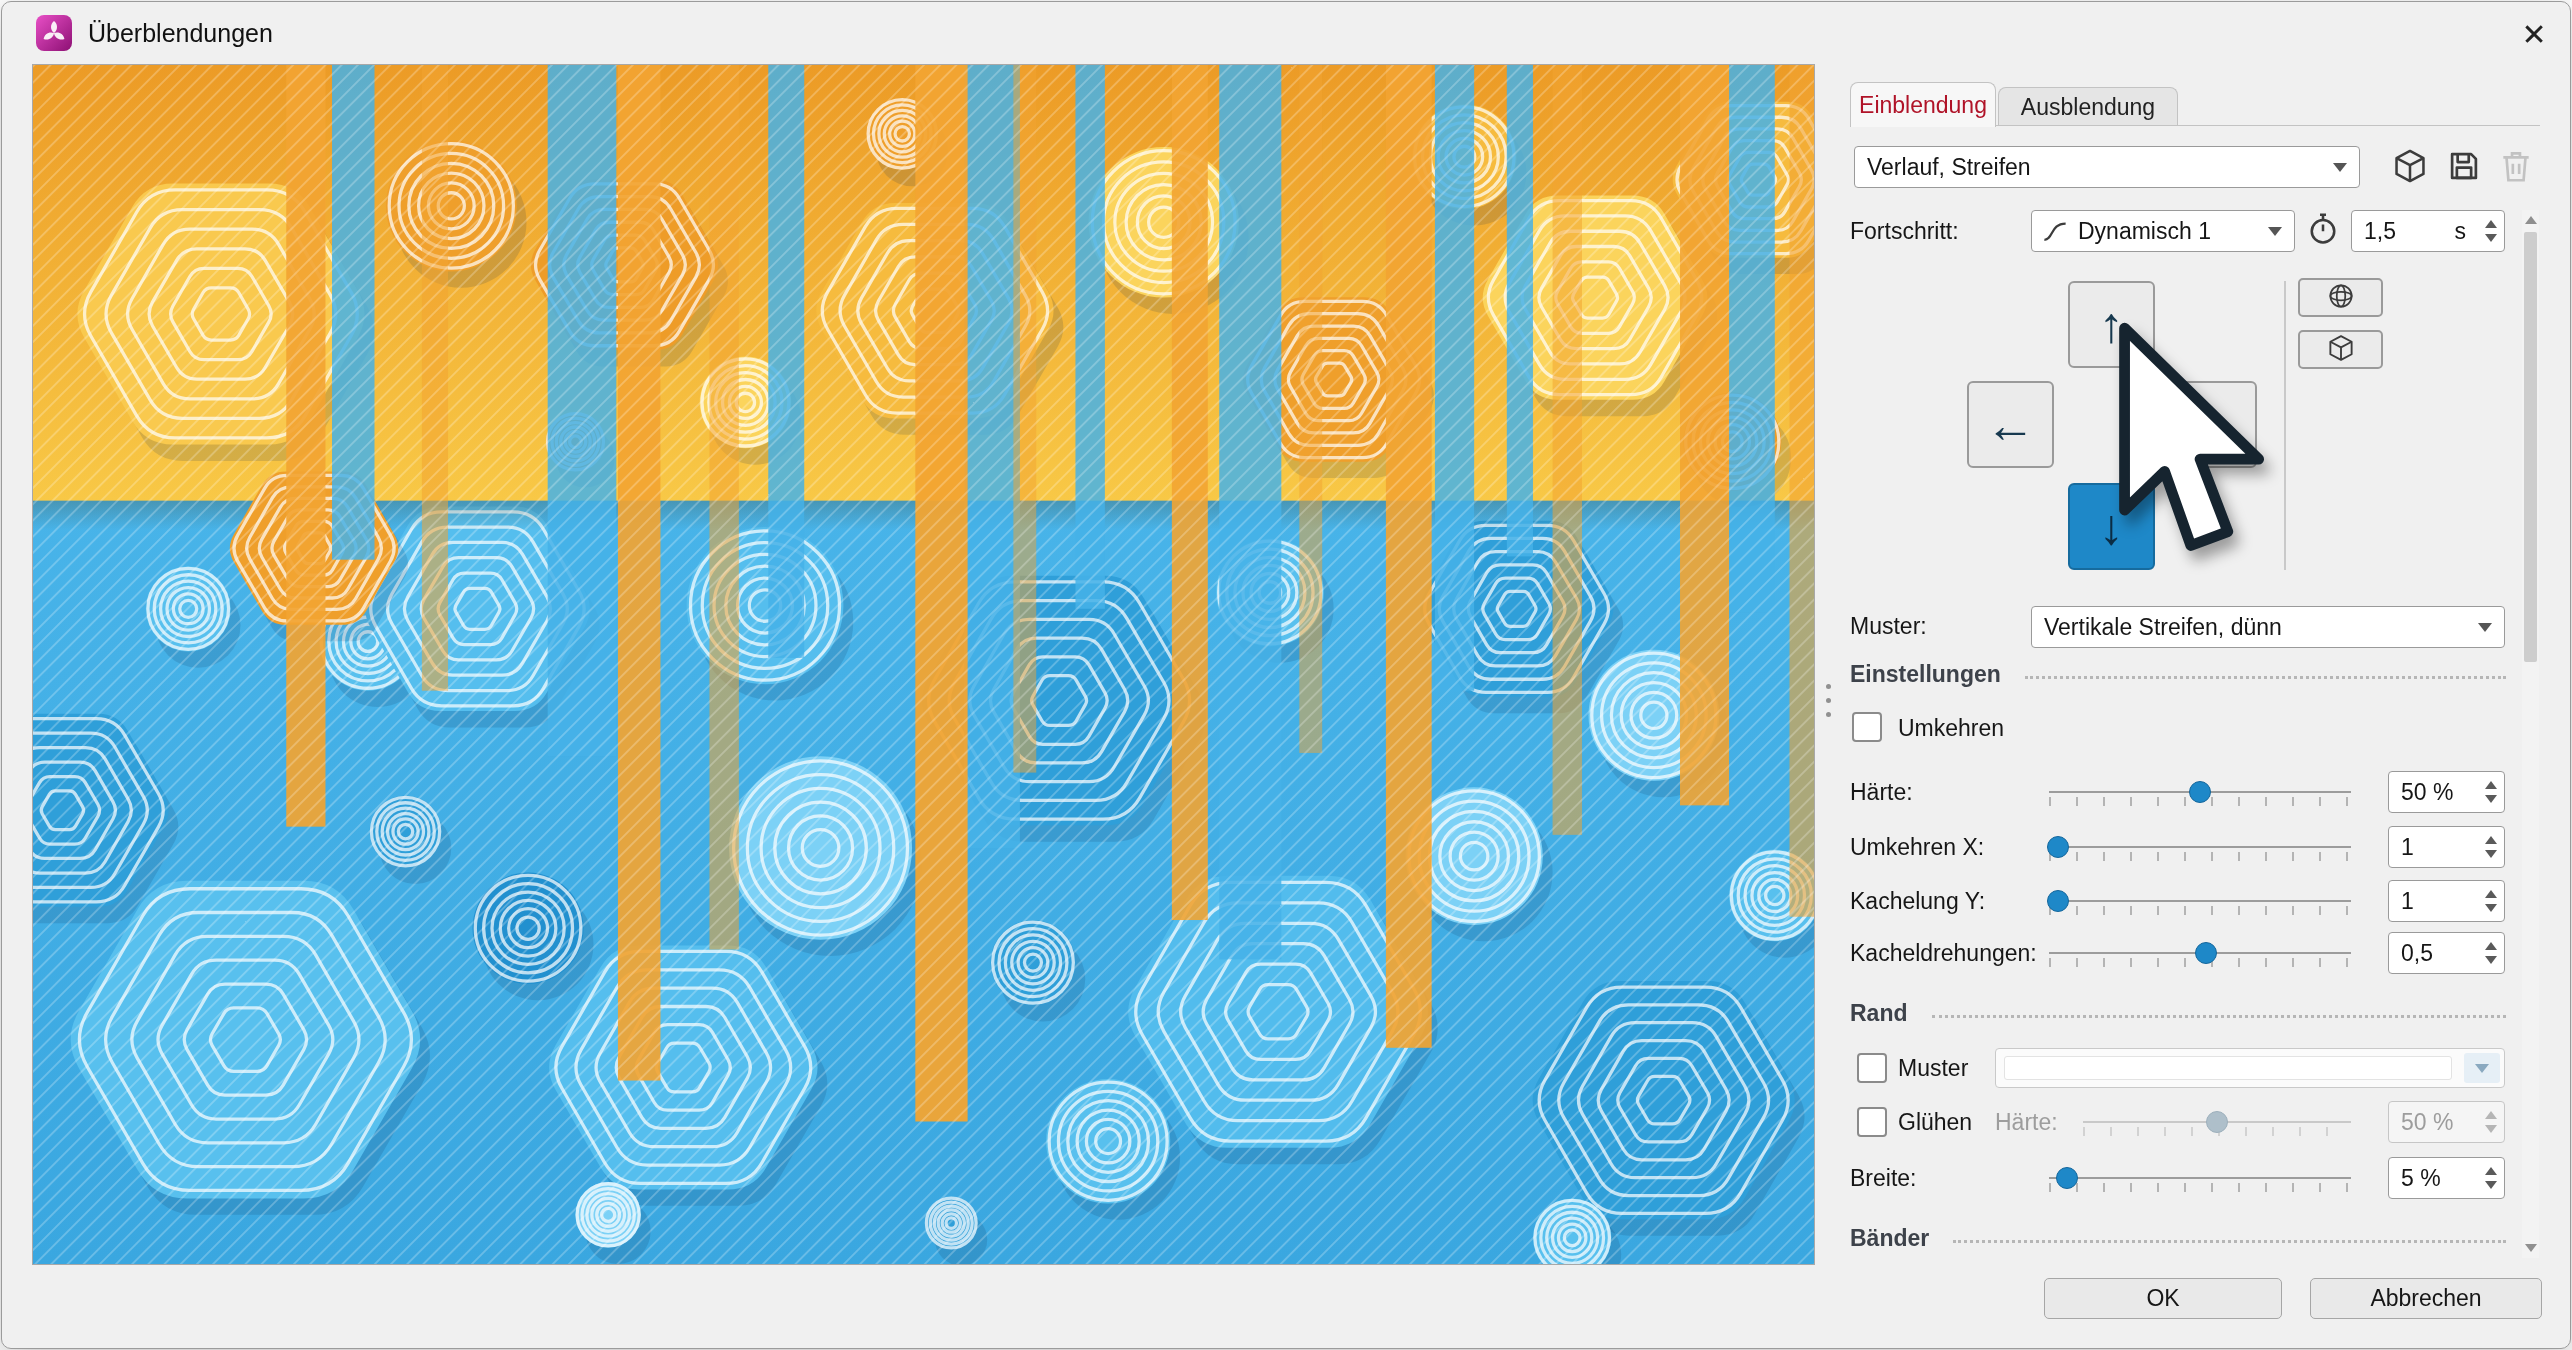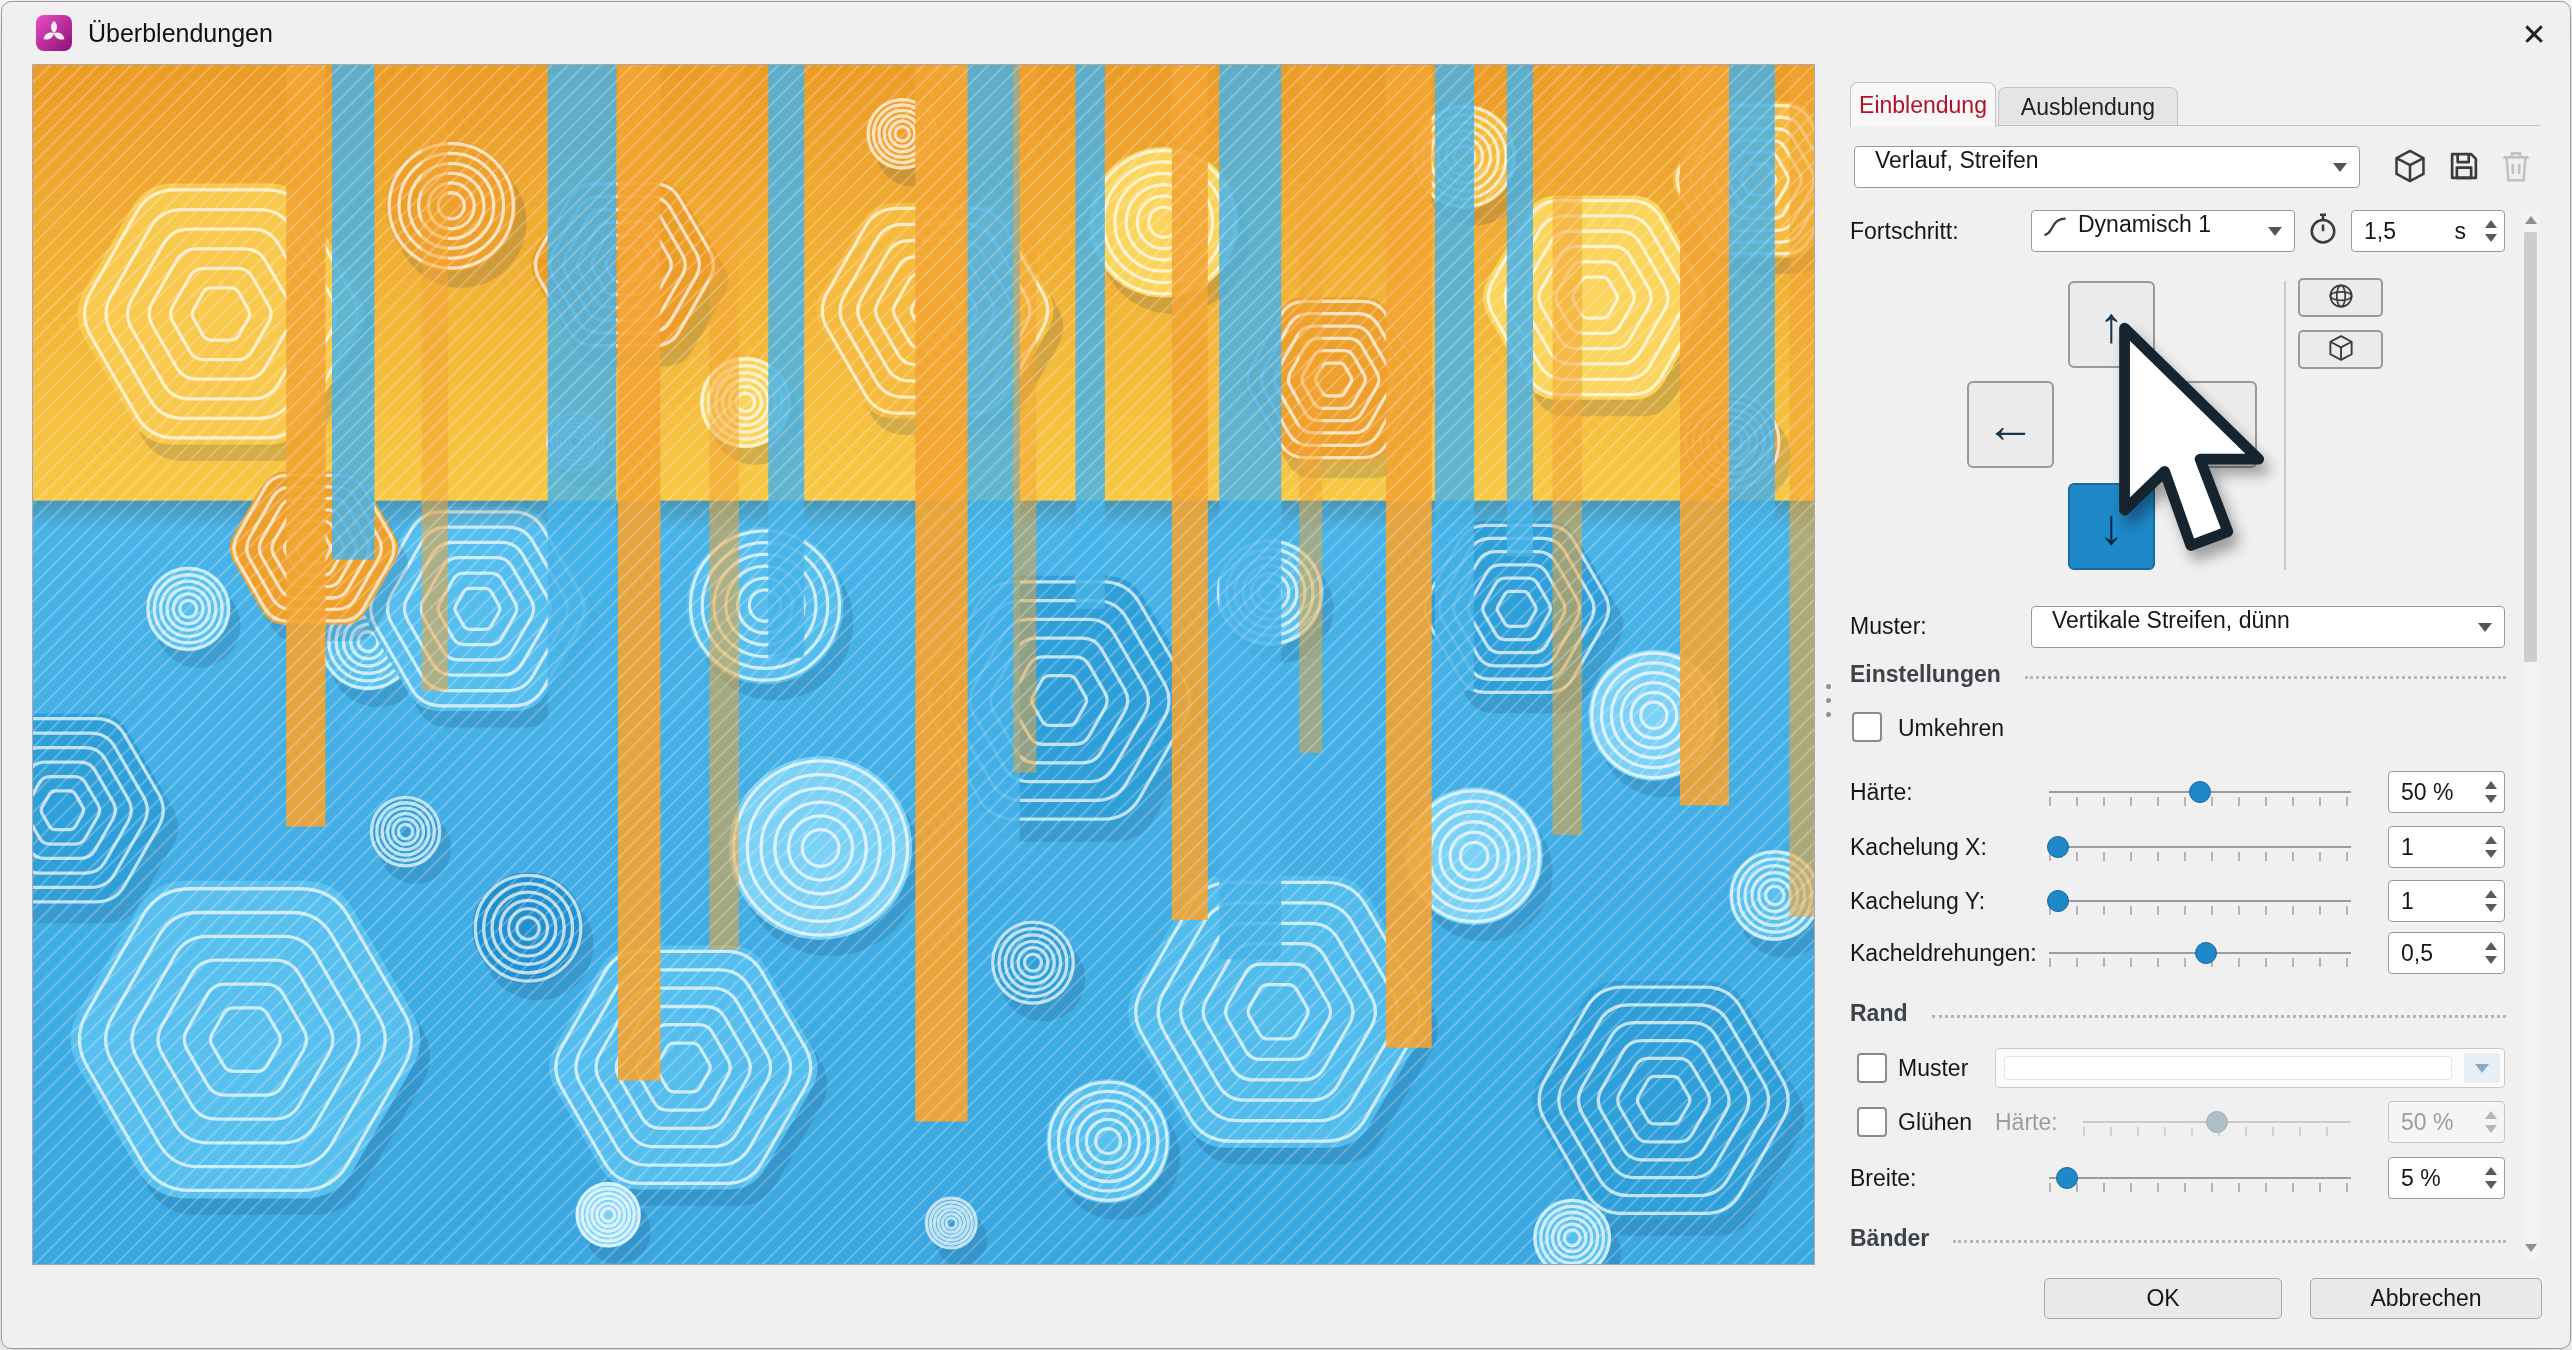--- a/index.html
+++ b/index.html
@@ -16,21 +16,21 @@
   .preview{position:absolute;left:30px;top:62px;width:1783px;height:1201px;border:1px solid #a8a8a8;background:#45b2e8}
   .preview svg{display:block;width:100%;height:100%}
   
   .panel{position:absolute;left:1848px;top:62px;width:690px;height:1201px}
   .tab{position:absolute;display:flex;align-items:center;justify-content:center;font-size:23px;
        border:1px solid #c3c3c3;border-bottom:none;border-radius:8px 8px 0 0;cursor:pointer}
   .tab.active{left:0;top:18px;width:146px;height:45px;background:#f7f7f7;color:#b01328;z-index:3}
   .tab.idle{left:148px;top:23px;width:180px;height:39px;background:#e5e5e5;color:#222;z-index:1}
   .tabline{position:absolute;left:0;top:61px;width:690px;height:1px;background:#c3c3c3;z-index:2}
   .combo{position:absolute;height:42px;background:#fff;border:1px solid #9a9a9a;border-radius:4px;
-         display:flex;padding:0 40px 0 20px;font-size:23px;color:#161616;cursor:pointer}
+         display:flex;align-items:center;padding:0 40px 0 12px;font-size:23px;color:#161616;cursor:pointer}
   .combo .cval{white-space:nowrap;overflow:hidden}
   .chev{position:absolute;right:12px;top:50%;margin-top:-4px;width:0;height:0;
         border-left:7px solid transparent;border-right:7px solid transparent;border-top:9px solid #555}
   .iconbtn{position:absolute;width:40px;height:40px;display:flex;align-items:center;justify-content:center;cursor:pointer}
   .lbl{position:absolute;font-size:23px;color:#161616;height:28px;line-height:28px;white-space:nowrap}
   .lbl.dis{color:#9d9d9d}
   
   .padbtn{position:absolute;width:87px;height:87px;background:#ebebeb;border:2px solid #9a9a9a;border-radius:6px;
           display:flex;align-items:center;justify-content:center;font-size:50px;color:#17394f;cursor:pointer}
   .padbtn.active{background:#1e88c8;border-color:#166b9e;color:#0b2d45}
@@ -653,21 +653,21 @@
       <div class="thumb" style="left:50%"></div>
     </div>
     <div class="spin" style="left:538px;top:707px;width:117px">
       <span>50 %</span>
       <div class="sarr">
         <div class="sa up"></div>
         <div class="sa dn"></div>
       </div>
     </div>
 
-    <div class="lbl" style="left:0;top:769px">Kachelung X:</div>
+    <div class="lbl" style="left:0;top:769px">Umkehren X:</div>
     <div class="slider" style="left:199px;top:768px;width:302px">
       <div class="track"></div>
       <div class="ticks"></div>
       <div class="thumb" style="left:3%"></div>
     </div>
     <div class="spin" style="left:538px;top:762px;width:117px">
       <span>1</span>
       <div class="sarr">
         <div class="sa up"></div>
         <div class="sa dn"></div>

